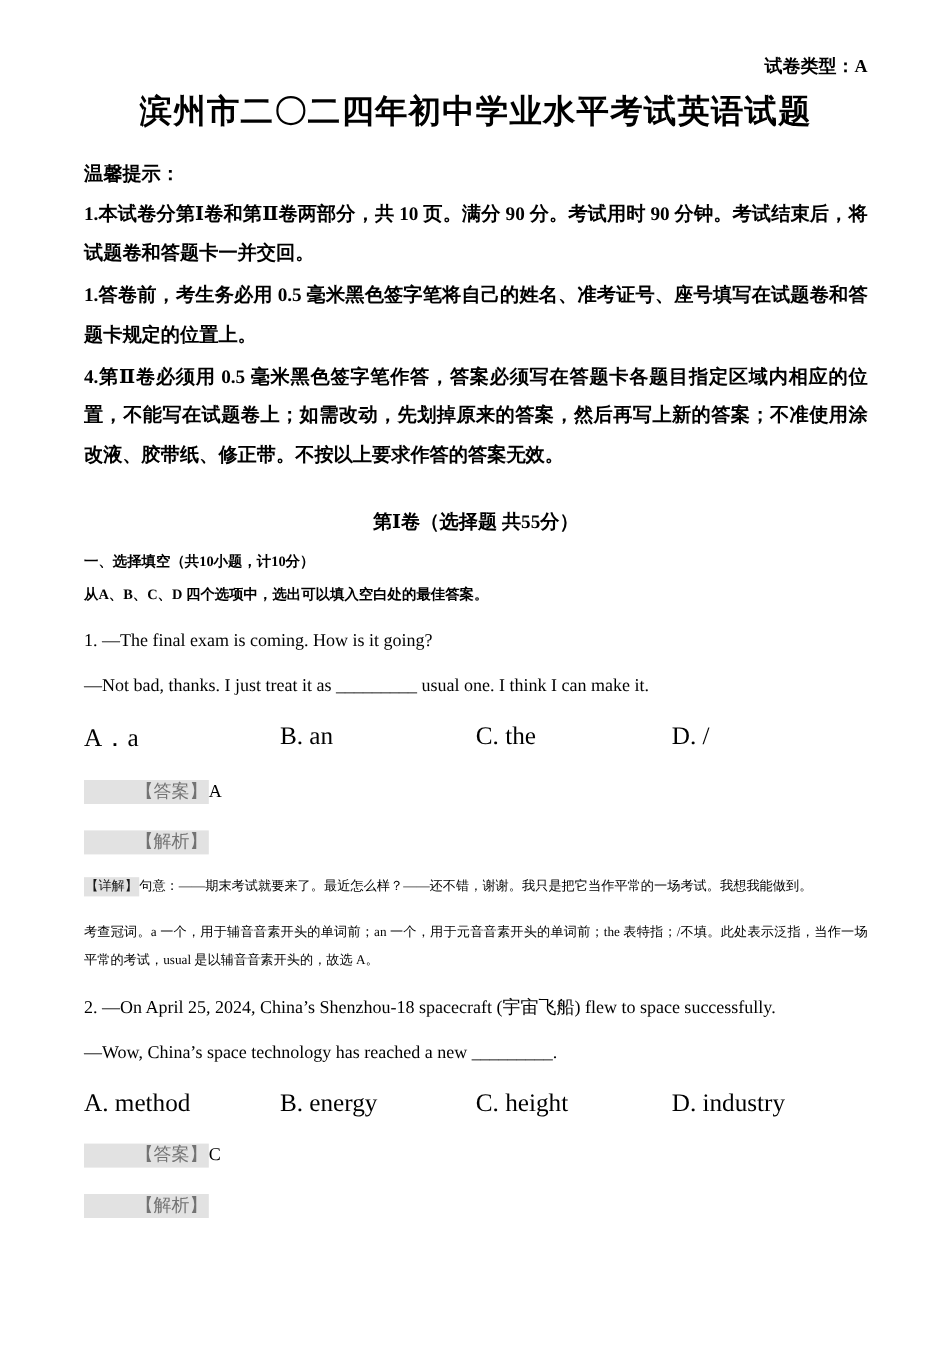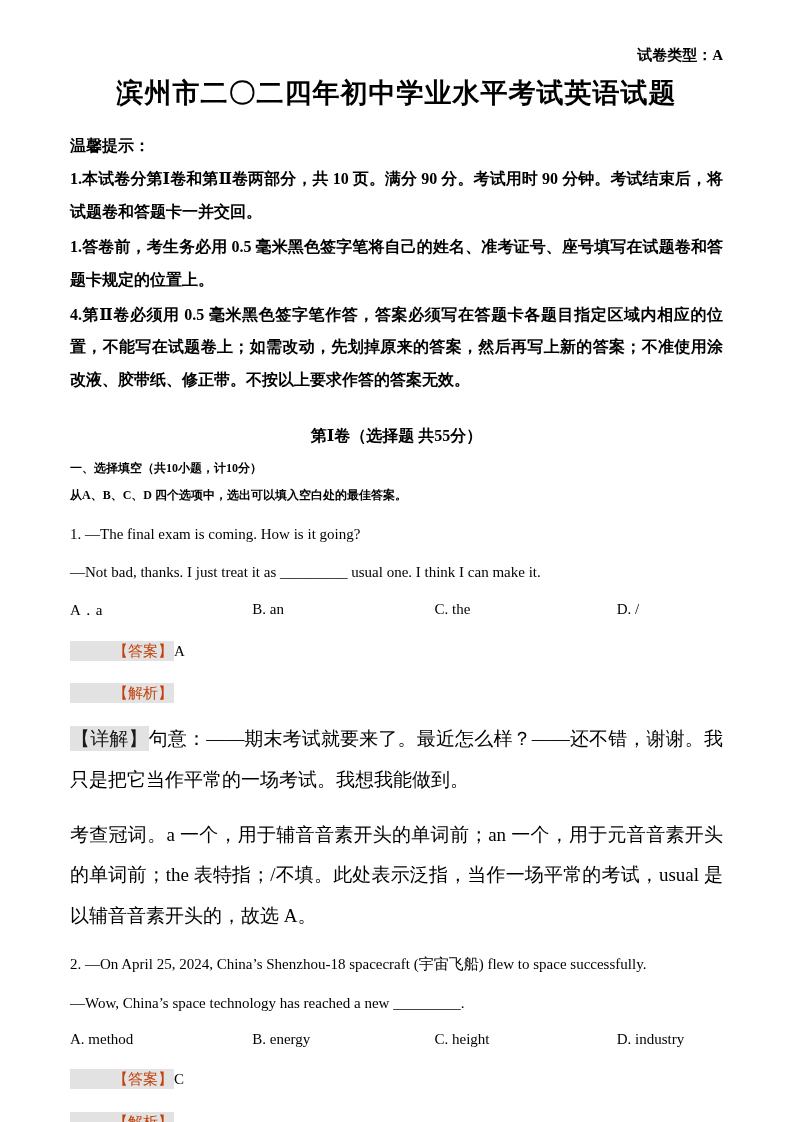--- a/index.html
+++ b/index.html
@@ -53,41 +53,40 @@
     line-height: 1.9;
     margin: 4px 0 0 0;
   }
   .en-line {
     font-size: 15px;
     margin: 16px 0 0 0;
     line-height: 1.5;
   }
   .options-row {
     display: flex;
-    font-size: 15px;
+    font-size: 21px;
     margin: 17px 0 0 0;
-    gap: 19px;
   }
   .options-row .opt {
     flex: 0 0 25%;
     white-space: nowrap;
   }
   .ans-line {
     font-size: 15px;
     margin: 20px 0 0 0;
     line-height: 1.5;
   }
   .hl {
     background: #e2e2e2;
     padding: 2px 1px;
   }
-  .hl-blue { color: #c2410c; padding-left: 43px; }
+  .hl-blue { color: #737373; padding-left: 43px; }
   .hl-dark { color: #1a1a1a; }
   .cn-para {
-    font-size: 19px;
+    font-size: 11px;
     line-height: 2.15;
     text-align: justify;
     margin: 14px 0 0 0;
   }
 </style>
 </head>
 <body>
 
 <div class="page">
 

